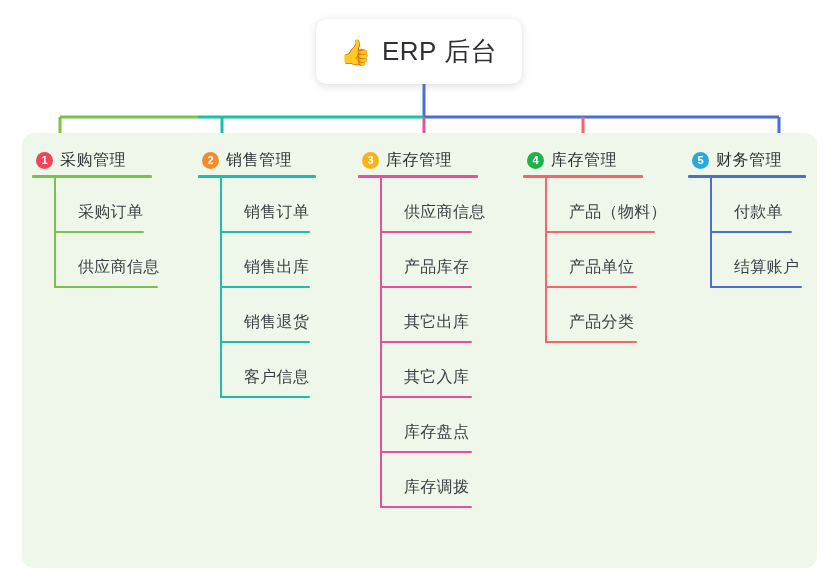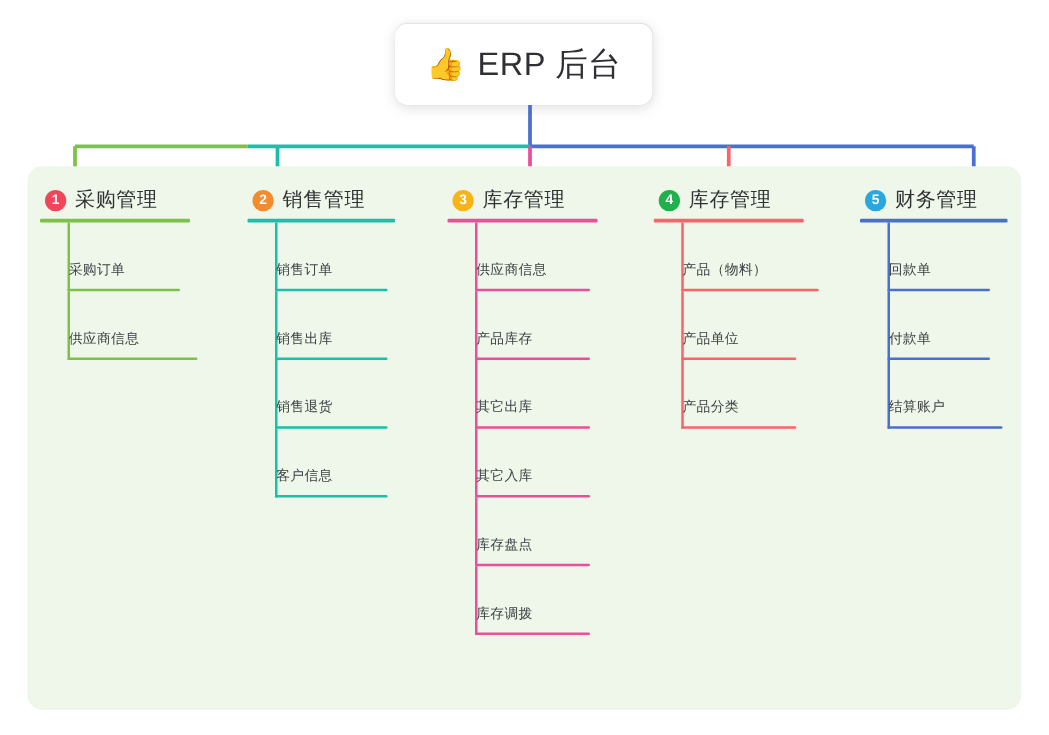--- a/index.html
+++ b/index.html
@@ -117,23 +117,23 @@
   }
   .item .item-stem {
     position: absolute;
     left: 0;
     top: 0;
     bottom: 0;
     width: 2px;
   }
   .item .item-label {
     position: absolute;
-    left: 1px;
+    left: 24px;
     bottom: 10px;
-    font-size: 11px;
+    font-size: 16px;
     color: #3e4044;
     white-space: nowrap;
     letter-spacing: 0.3px;
   }
   .item .item-rule {
     position: absolute;
     left: 0;
     bottom: 0;
     height: 2px;
     border-radius: 1px;
@@ -277,25 +277,20 @@
     </div>
     <div class="column" style="left: 688px; top: 145px;">
       <div class="col-header">
         <span class="badge" style="background: rgb(41, 168, 224);">5</span>
         <span class="col-title">财务管理</span>
       </div>
       <div class="header-rule" style="width: 118px; background: rgb(74, 111, 208);"></div>
       <div class="items">
         <div class="item">
           <div class="item-stem" style="background: rgb(74, 111, 208);"></div>
-          <div class="item-label">回款单</div>
-          <div class="item-rule" style="width: 82px; background: rgb(74, 111, 208);"></div>
-        </div>
-        <div class="item">
-          <div class="item-stem" style="background: rgb(74, 111, 208);"></div>
           <div class="item-label">付款单</div>
           <div class="item-rule" style="width: 82px; background: rgb(74, 111, 208);"></div>
         </div>
         <div class="item">
           <div class="item-stem" style="background: rgb(74, 111, 208);"></div>
           <div class="item-label">结算账户</div>
           <div class="item-rule" style="width: 92px; background: rgb(74, 111, 208);"></div>
         </div>
       </div>
     </div>

